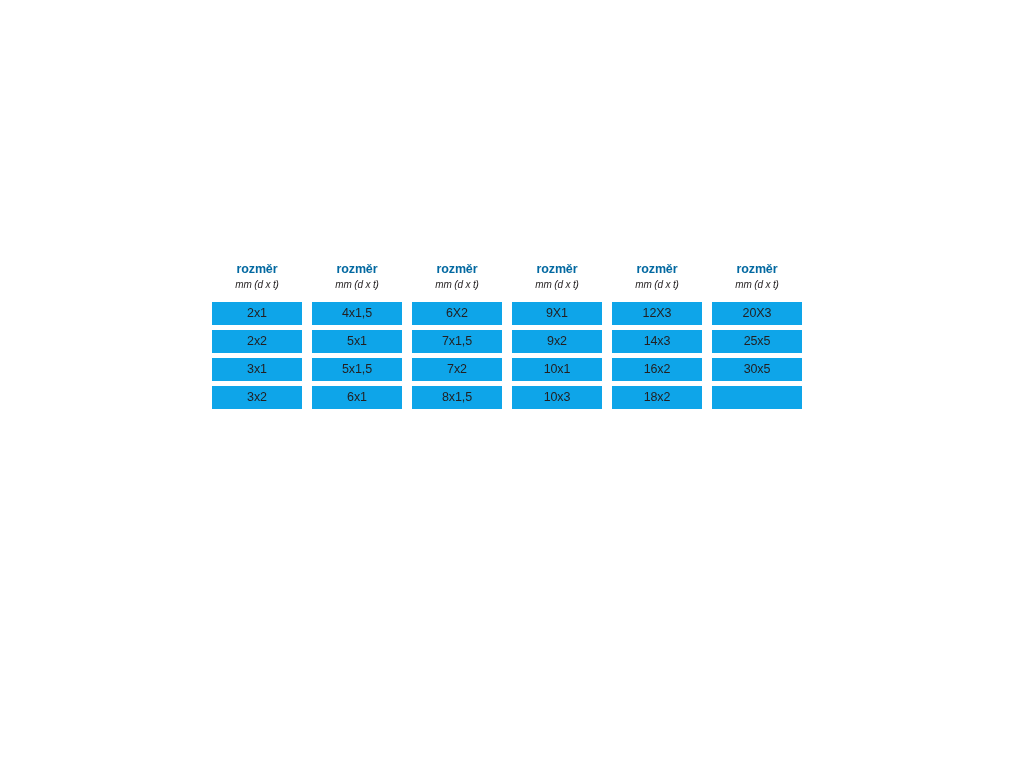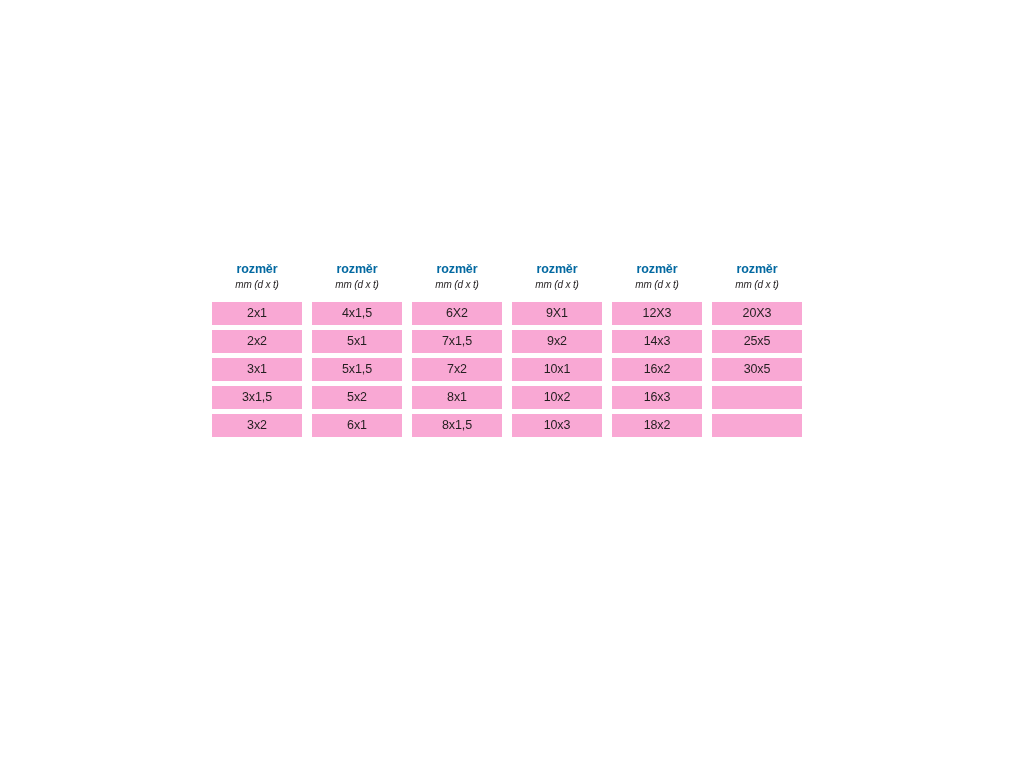--- a/index.html
+++ b/index.html
@@ -57,21 +57,21 @@
     font-size: 10px;
     font-style: italic;
     color: #231f20;
     line-height: 15px;
     letter-spacing: -0.15px;
     white-space: nowrap;
   }
 
   .size-table td {
     height: 23px;
-    background: #f9a8d4;
+    background: #0ea5e9;
     text-align: center;
     vertical-align: middle;
     font-size: 12.5px;
     color: #231f20;
     line-height: 23px;
     padding: 0;
     letter-spacing: -0.1px;
   }
 
   .size-table td.empty {
@@ -138,28 +138,20 @@
       </tr>
       <tr>
         <td>3x1</td>
         <td>5x1,5</td>
         <td>7x2</td>
         <td>10x1</td>
         <td>16x2</td>
         <td>30x5</td>
       </tr>
       <tr>
-        <td>3x1,5</td>
-        <td>5x2</td>
-        <td>8x1</td>
-        <td>10x2</td>
-        <td>16x3</td>
-        <td class="empty"></td>
-      </tr>
-      <tr>
         <td>3x2</td>
         <td>6x1</td>
         <td>8x1,5</td>
         <td>10x3</td>
         <td>18x2</td>
         <td class="empty"></td>
       </tr>
     </tbody>
   </table>
 </div>

